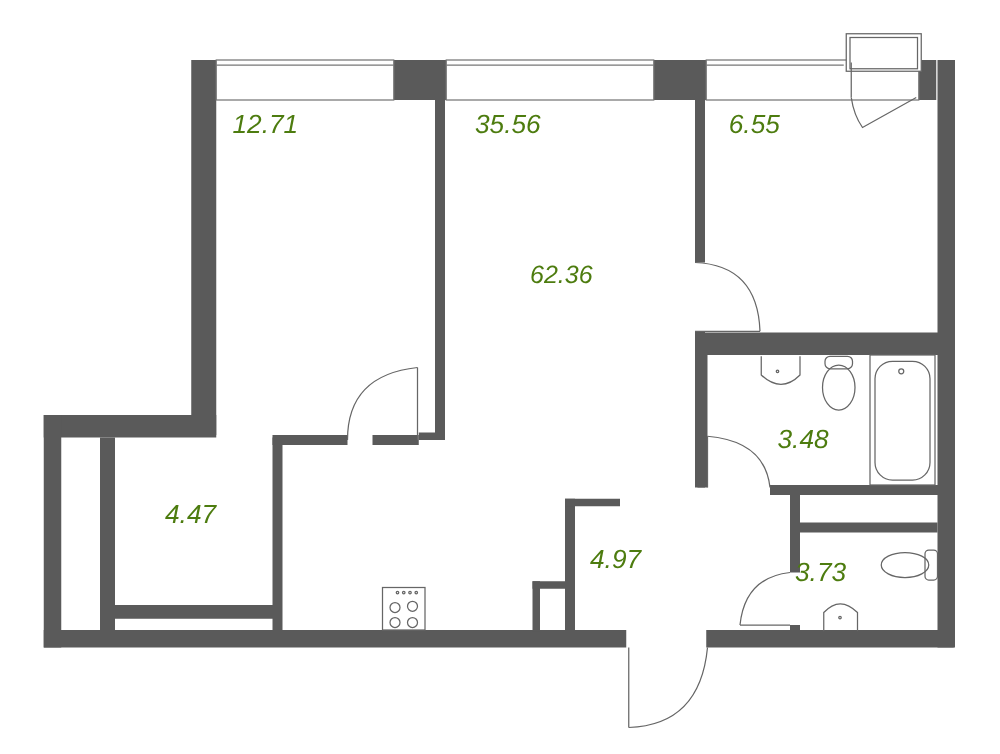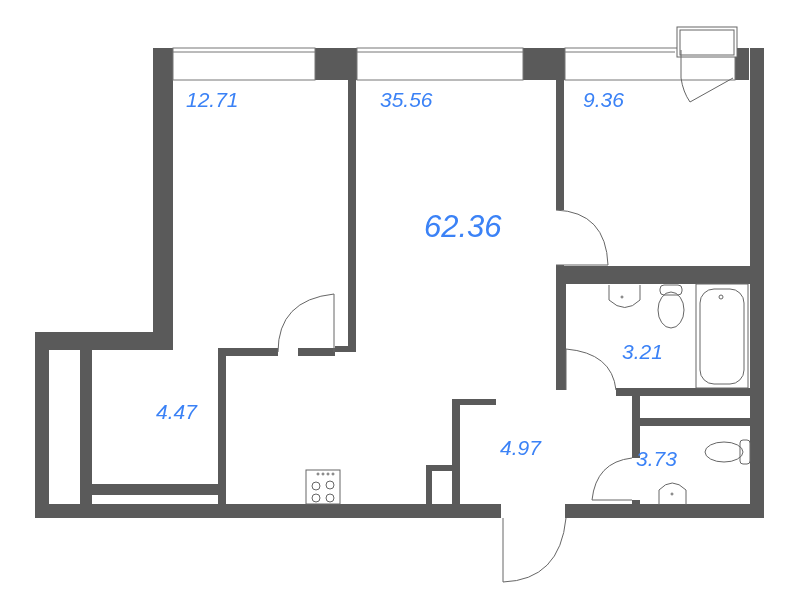--- a/index.html
+++ b/index.html
@@ -1,20 +1,20 @@
 <!DOCTYPE html>
 <html><head>
 <meta charset="utf-8">
 <style>
   html, body { margin: 0; padding: 0; background: #ffffff; }
   body { width: 800px; height: 603px; position: relative; overflow: hidden; font-family: "Liberation Sans", sans-serif; }
   #plan { position: absolute; left: 0; top: 0; }
-  .label { position: absolute; font-style: italic; color: #3b82f6; font-family: "Liberation Sans", sans-serif; white-space: nowrap; }
+  .label { position: absolute; font-style: italic; color: #4d7c0f; font-family: "Liberation Sans", sans-serif; white-space: nowrap; }
   .label.small { font-size: 21px; }
-  .label.total { font-size: 31px; }
+  .label.total { font-size: 20px; }
 </style>
 </head>
 <body>
 
 <svg id="plan" width="800" height="603" viewBox="0 0 800 603" xmlns="http://www.w3.org/2000/svg">
   <g fill="#5a5a5a">
 
     <rect x="153" y="48" width="20" height="300"></rect>
     <rect x="35" y="332" width="138" height="18"></rect>
     <rect x="35" y="332" width="14" height="186"></rect>
@@ -101,18 +101,18 @@
     <circle cx="330" cy="498" r="4"></circle>
     <circle cx="318" cy="474" r="1"></circle>
     <circle cx="323" cy="474" r="1"></circle>
     <circle cx="328" cy="474" r="1"></circle>
     <circle cx="333" cy="474" r="1"></circle>
   </g>
 </svg>
 
 <div class="label small" style="left:186px; top:88px;">12.71</div>
 <div class="label small" style="left:380px; top:88px;">35.56</div>
-<div class="label small" style="left:583px; top:88px;">9.36</div>
+<div class="label small" style="left:583px; top:88px;">6.55</div>
 <div class="label total" style="left:424px; top:209px;">62.36</div>
-<div class="label small" style="left:622px; top:340px;">3.21</div>
-<div class="label small" style="left:132px; top:400px;margin-left:24px;">4.47</div>
-<div class="label small" style="left:500px; top:436px;font-style:italic;">4.97</div>
+<div class="label small" style="left:622px; top:340px;">3.48</div>
+<div class="label small" style="left:132px; top:400px;">4.47</div>
+<div class="label small" style="left:472px; top:436px;font-style:italic;">4.97</div>
 <div class="label small" style="left:636px; top:447px;">3.73</div>
 
 </body></html>

